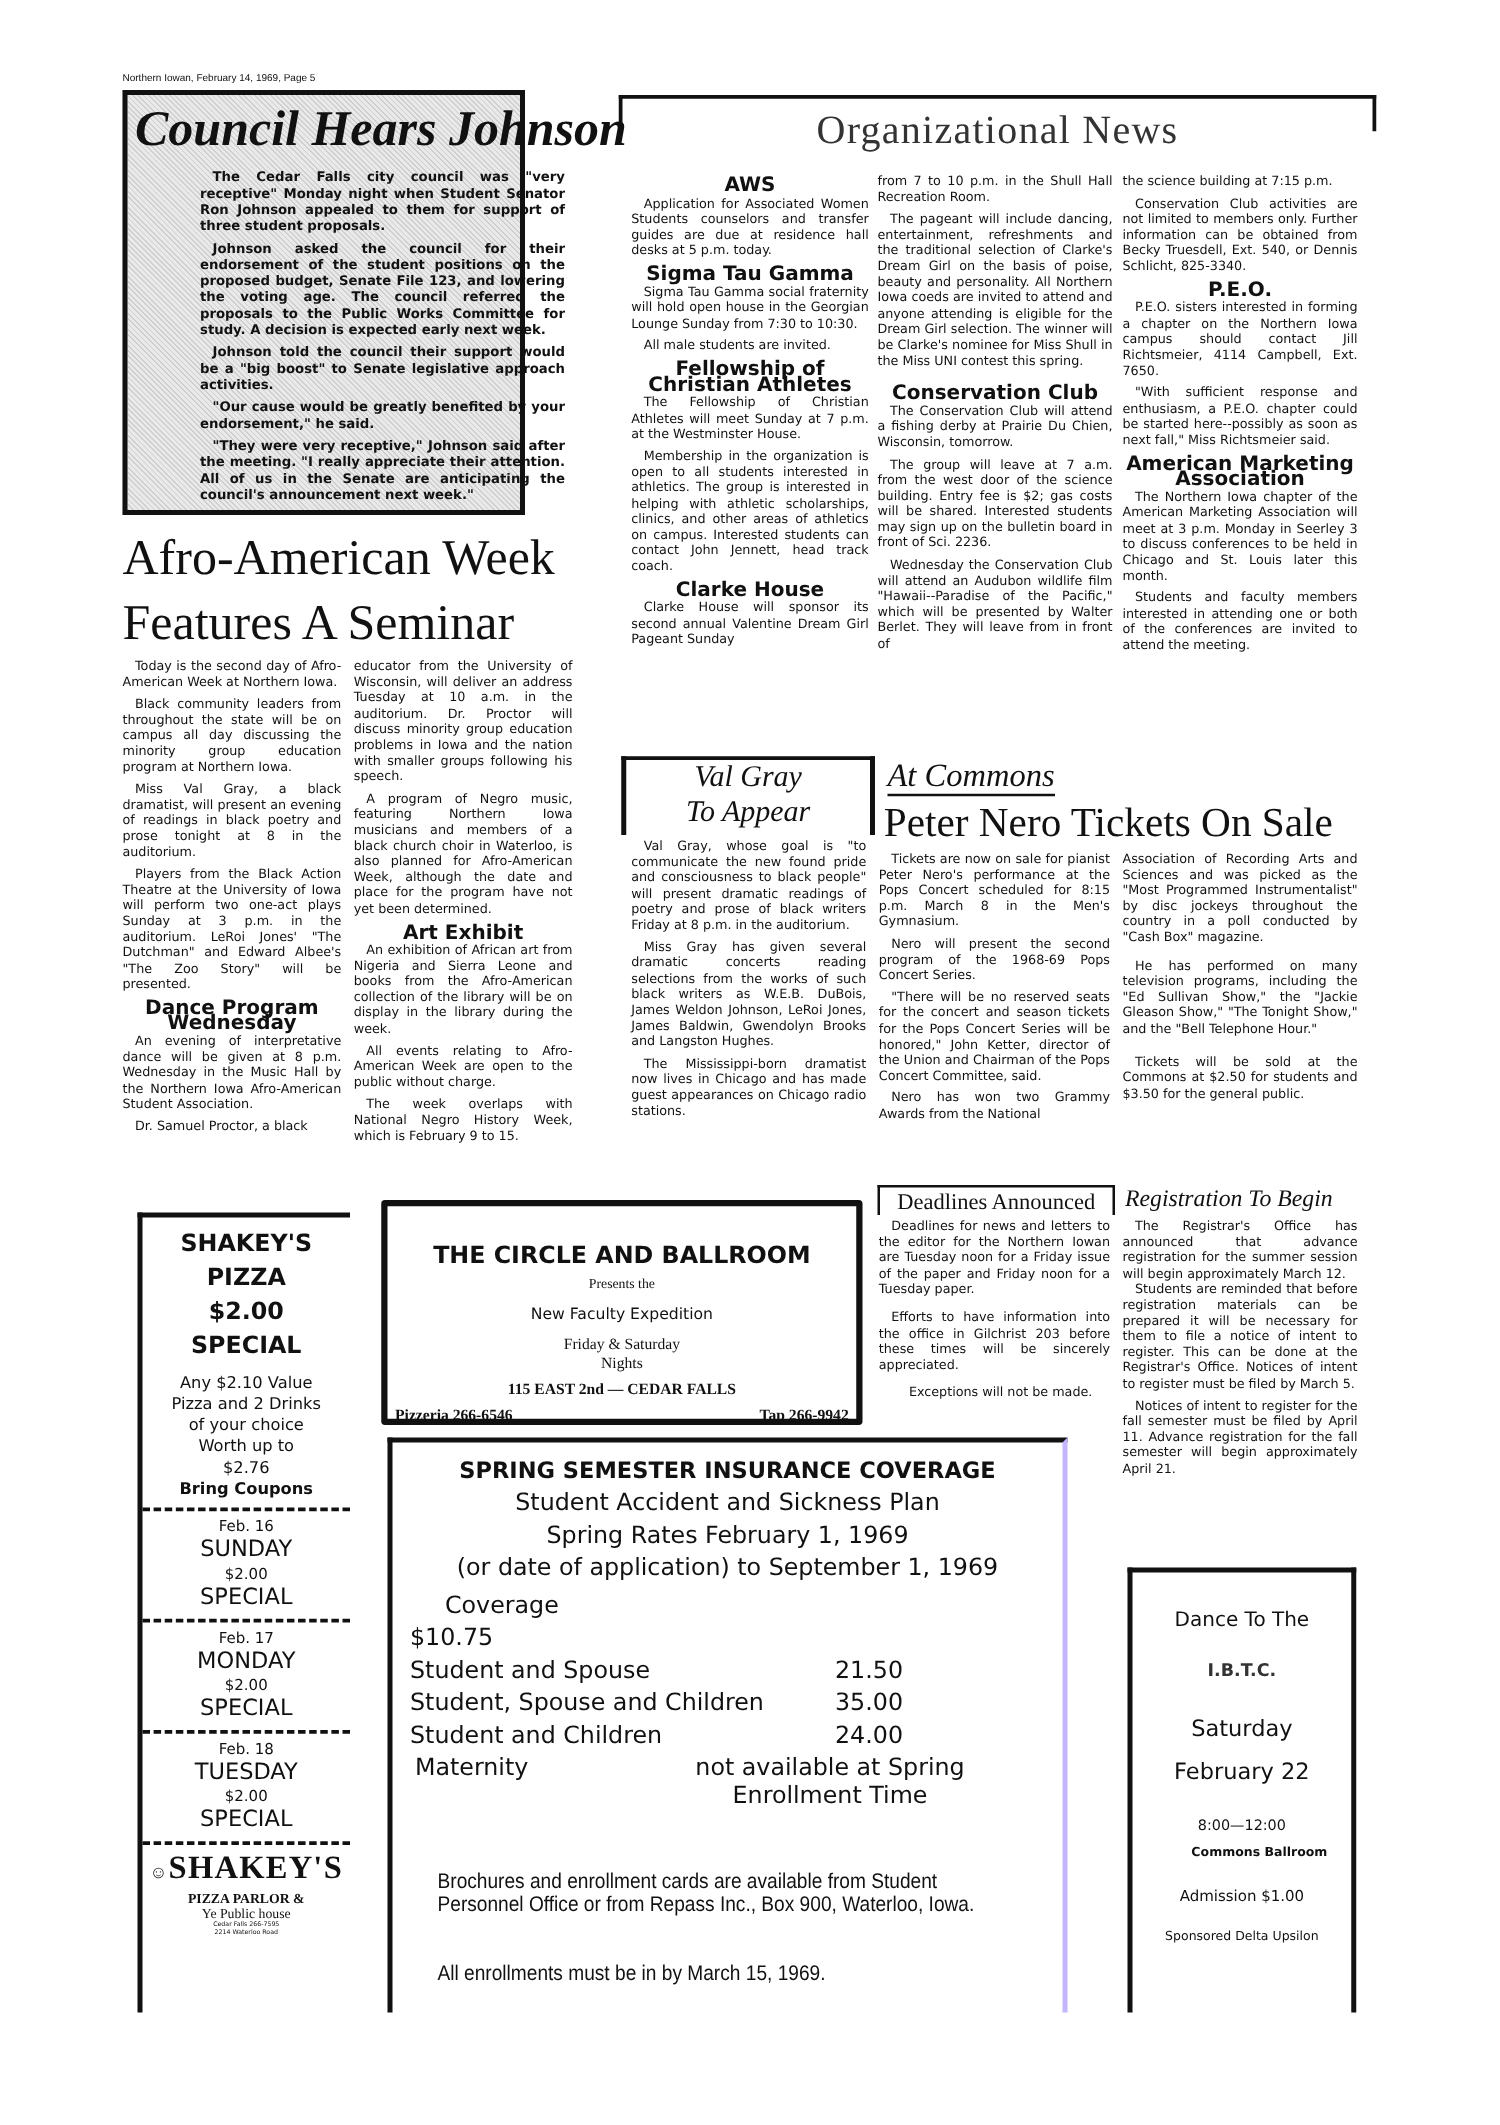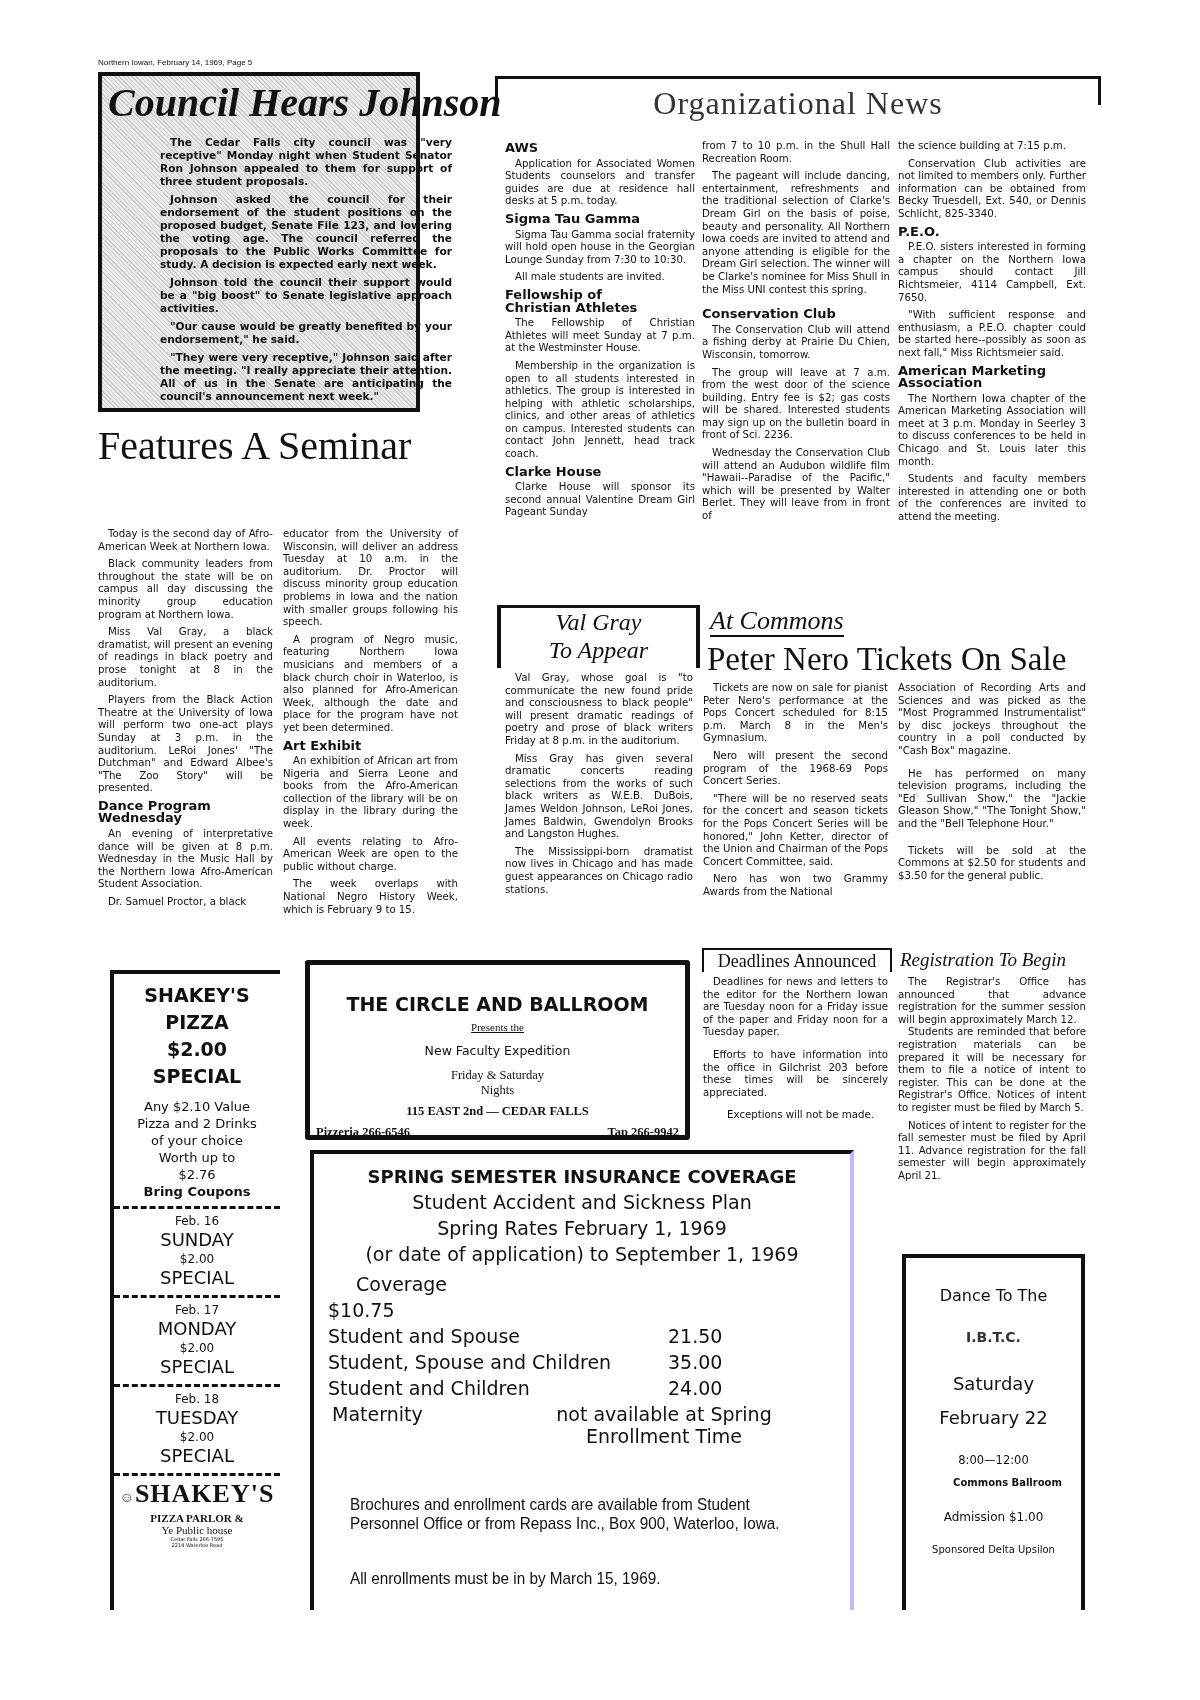--- a/index.html
+++ b/index.html
@@ -1,20 +1,20 @@
 <!DOCTYPE html>
 <html><head>
 <meta charset="utf-8">
 <style>
   html, body { margin:0; padding:0; }
   body { width:1200px; height:1700px; background:#ffffff; position:relative; overflow:hidden; color:#111; font-family:"DejaVu Sans", sans-serif; }
   .abs { position:absolute; }
   .txt { font-family:"DejaVu Sans", sans-serif; font-size:10.2px; line-height:12.6px; text-align:justify; }
   .txt p { margin:0 0 5px 0; text-indent:10px; }
-  .sub { font-family:"DejaVu Sans", sans-serif; font-weight:bold; font-size:13px; text-align:left; margin:2px 0 3px 0; line-height:12.6px; }
+  .sub { font-family:"DejaVu Sans", sans-serif; font-weight:bold; font-size:16px; text-align:center; margin:2px 0 3px 0; line-height:12.6px; }
   .serif-head { font-family:"Liberation Serif", "DejaVu Serif", serif; color:#111; }
   .folio { font-family:"Liberation Sans", sans-serif; font-size:8px; left:98px; top:58px; }
 
   
   .council { left:98px; top:72px; width:322px; height:340px; border:4px solid #111; box-sizing:border-box;
     background: repeating-linear-gradient(45deg,#cfcfcf 0 1px,#e9e9e9 1px 3px), #ddd; }
   .council-title { position:absolute; left:6px; top:4px; font-family:"Liberation Serif", serif; font-style:italic; font-weight:bold; font-size:40px; line-height:46px; white-space:nowrap; }
   .council-body { position:absolute; left:58px; top:60px; width:292px; font-weight:bold; font-size:10.6px; line-height:13px; }
 
   .afro-title { left:98px; top:420px; font-size:40px; line-height:52px; width:380px; }
@@ -41,21 +41,21 @@
   .sh-day { font-size:18px; line-height:22px; margin:0; }
   .sh-small { font-size:12px; line-height:16px; margin:0; }
   .sh-logo { font-family:"Liberation Serif", serif; font-weight:bold; font-size:26px; line-height:28px; letter-spacing:1px; }
   .sh-parlor { font-family:"Liberation Serif", serif; font-weight:bold; font-size:11px; }
   .sh-pub { font-family:"Liberation Serif", serif; font-size:11px; }
   .sh-addr { font-size:5px; line-height:6px; }
 
   
   .circle { left:305px; top:960px; width:385px; height:180px; border:5px solid #111; border-radius:3px; box-sizing:border-box; text-align:center; }
   .circle h2 { font-family:"DejaVu Sans", sans-serif; font-weight:bold; font-size:19px; margin:28px 0 6px 0; }
-  .circle .pres { font-family:"Liberation Serif", serif; font-size:11px; margin:0 0 10px 0;text-decoration:underline; }
+  .circle .pres { font-family:"Liberation Serif", serif; font-size:11px; margin:0 0 10px 0; }
   .circle .nfe { font-size:12.5px; margin:0 0 10px 0; }
   .circle .fri { font-family:"Liberation Serif", serif; font-size:12.5px; line-height:15px; margin:0 0 6px 0; }
   .circle .addr { font-family:"Liberation Serif", serif; font-weight:bold; font-size:12.5px; margin:0 0 6px 0; }
   .circle .phones { display:flex; justify-content:space-between; padding:0 6px; font-family:"Liberation Serif", serif; font-weight:bold; font-size:12.5px; }
 
   
   .ins { left:310px; top:1150px; width:544px; height:460px; border-top:4px solid #111; border-left:4px solid #111; border-right:4px solid #c4b5fd; box-sizing:border-box; }
   .ins h2 { font-family:"DejaVu Sans", sans-serif; font-weight:bold; font-size:18px; text-align:center; margin:12px 0 2px 0; white-space:nowrap; }
   .ins .l { font-size:19px; line-height:26px; text-align:center; margin:0; white-space:nowrap; }
   .ins .cov { font-size:19px; line-height:26px; margin:4px 0 0 42px; }
@@ -86,20 +86,21 @@
   <div class="council-body txt">
     <p>The Cedar Falls city council was "very receptive" Monday night when Student Senator Ron Johnson appealed to them for support of three student proposals.</p>
     <p>Johnson asked the council for their endorsement of the student positions on the proposed budget, Senate File 123, and lowering the voting age. The council referred the proposals to the Public Works Committee for study. A decision is expected early next week.</p>
     <p>Johnson told the council their support would be a "big boost" to Senate legislative approach activities.</p>
     <p>"Our cause would be greatly benefited by your endorsement," he said.</p>
     <p>"They were very receptive," Johnson said after the meeting. "I really appreciate their attention. All of us in the Senate are anticipating the council's announcement next week."</p>
   </div>
 </div>
 
 <div class="abs afro-title serif-head">
+  <div>Afro-American Week</div>
   <div>Features A Seminar</div>
 </div>
 <div class="abs txt col" style="left:98px;width:175px;">
   <p>Today is the second day of Afro-American Week at Northern Iowa.</p>
   <p>Black community leaders from throughout the state will be on campus all day discussing the minority group education program at Northern Iowa.</p>
   <p>Miss Val Gray, a black dramatist, will present an evening of readings in black poetry and prose tonight at 8 in the auditorium.</p>
   <p>Players from the Black Action Theatre at the University of Iowa will perform two one-act plays Sunday at 3 p.m. in the auditorium. LeRoi Jones' "The Dutchman" and Edward Albee's "The Zoo Story" will be presented.</p>
   <div class="sub">Dance Program Wednesday</div>
   <p>An evening of interpretative dance will be given at 8 p.m. Wednesday in the Music Hall by the Northern Iowa Afro-American Student Association.</p>
   <p>Dr. Samuel Proctor, a black</p>

